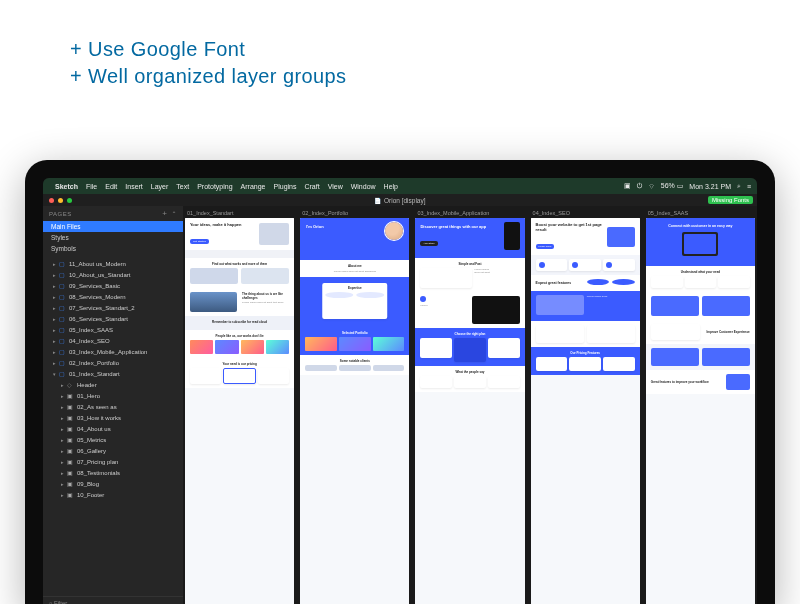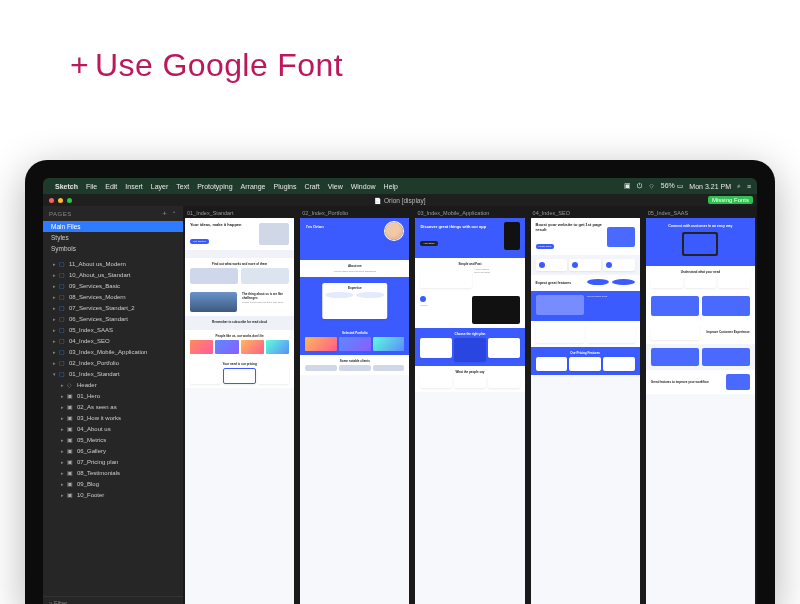--- a/index.html
+++ b/index.html
@@ -1,18 +1,18 @@
 <!DOCTYPE html>
 <html><head>
 <meta charset="utf-8">
 <style>
   * { margin: 0; padding: 0; box-sizing: border-box; font-family: -apple-system, BlinkMacSystemFont, "Helvetica Neue", Arial, sans-serif; }
   body { width: 800px; height: 604px; background: #ffffff; overflow: hidden; position: relative; }
 
-  .promo-text { position: absolute; top: 44px; left: 70px; font-size: 32px; font-weight: 400; color: #be185d; line-height: 1.35; letter-spacing: 0.4px; }
+  .promo-text { position: absolute; top: 36px; left: 70px; font-size: 20px; font-weight: 400; color: #0369a1; line-height: 1.35; letter-spacing: 0.4px; }
   .promo-text .plus { font-weight: 500; margin-right: 6px; }
 
   .laptop {
     position: absolute;
     top: 160px; left: 50%; transform: translateX(-50%);
     width: 750px; height: 450px;
     background: #0c0c0c;
     border-radius: 22px 22px 0 0;
     padding: 18px 18px 0 18px;
     box-shadow: 0 10px 40px rgba(0,0,0,0.3);
@@ -109,20 +109,21 @@
   .phone-mock { width:16px; height:28px; background:#111; border-radius:2px; margin-left:auto; }
   .laptop-mock { width:36px; height:24px; background:#222; border-radius:2px; position:relative; }
   .laptop-mock::after{ content:""; position:absolute; top:2px;left:2px;right:2px;bottom:2px; background:#3b5bff; border-radius:1px;}
 
 </style>
 </head>
 <body>
 
 <div class="promo-text">
   <div><span class="plus">+</span><span>Use Google Font</span></div>
+  <div><span class="plus">+</span><span>Well organized layer groups</span></div>
 </div>
 
 <div class="laptop">
   <div class="screen">
 
     <div class="menubar">
       <span class="apple"></span>
       <span class="app-name">Sketch</span>
       <span class="menu-item">File</span>
       <span class="menu-item">Edit</span>

